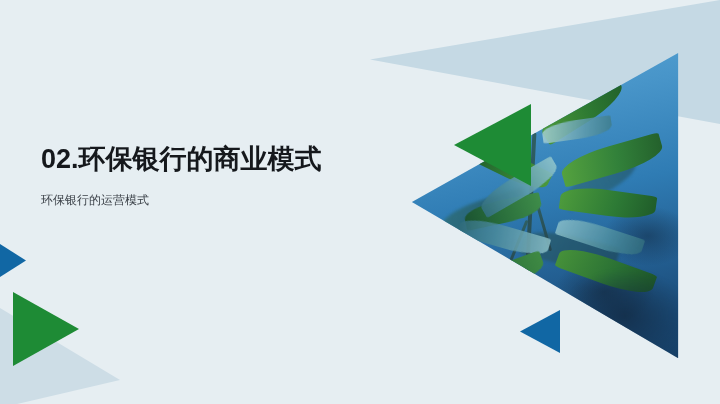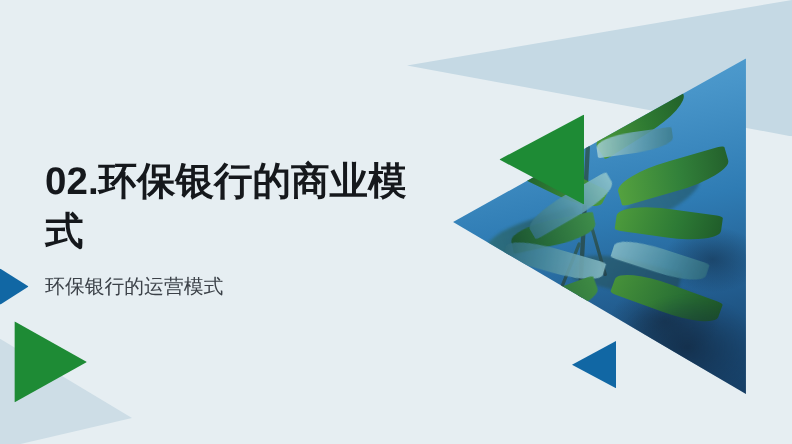--- a/index.html
+++ b/index.html
@@ -93,29 +93,29 @@
 
   
   .title-block {
     position: absolute;
     left: 41px;
     top: 142px;
     width: 350px;
   }
   .slide-title {
     margin: 0;
-    font-size: 35px;
+    font-size: 27px;
     line-height: 1.32;
     font-weight: bold;
     color: #15181c;
     letter-spacing: 0px;
   }
   .slide-subtitle {
     margin: 14px 0 12px 0;
-    font-size: 18px;
+    font-size: 12px;
     line-height: 1.4;
     color: #3b4148;
     font-weight: normal;
   }
 </style>
 </head>
 <body>
 
 <div id="slide">
 

